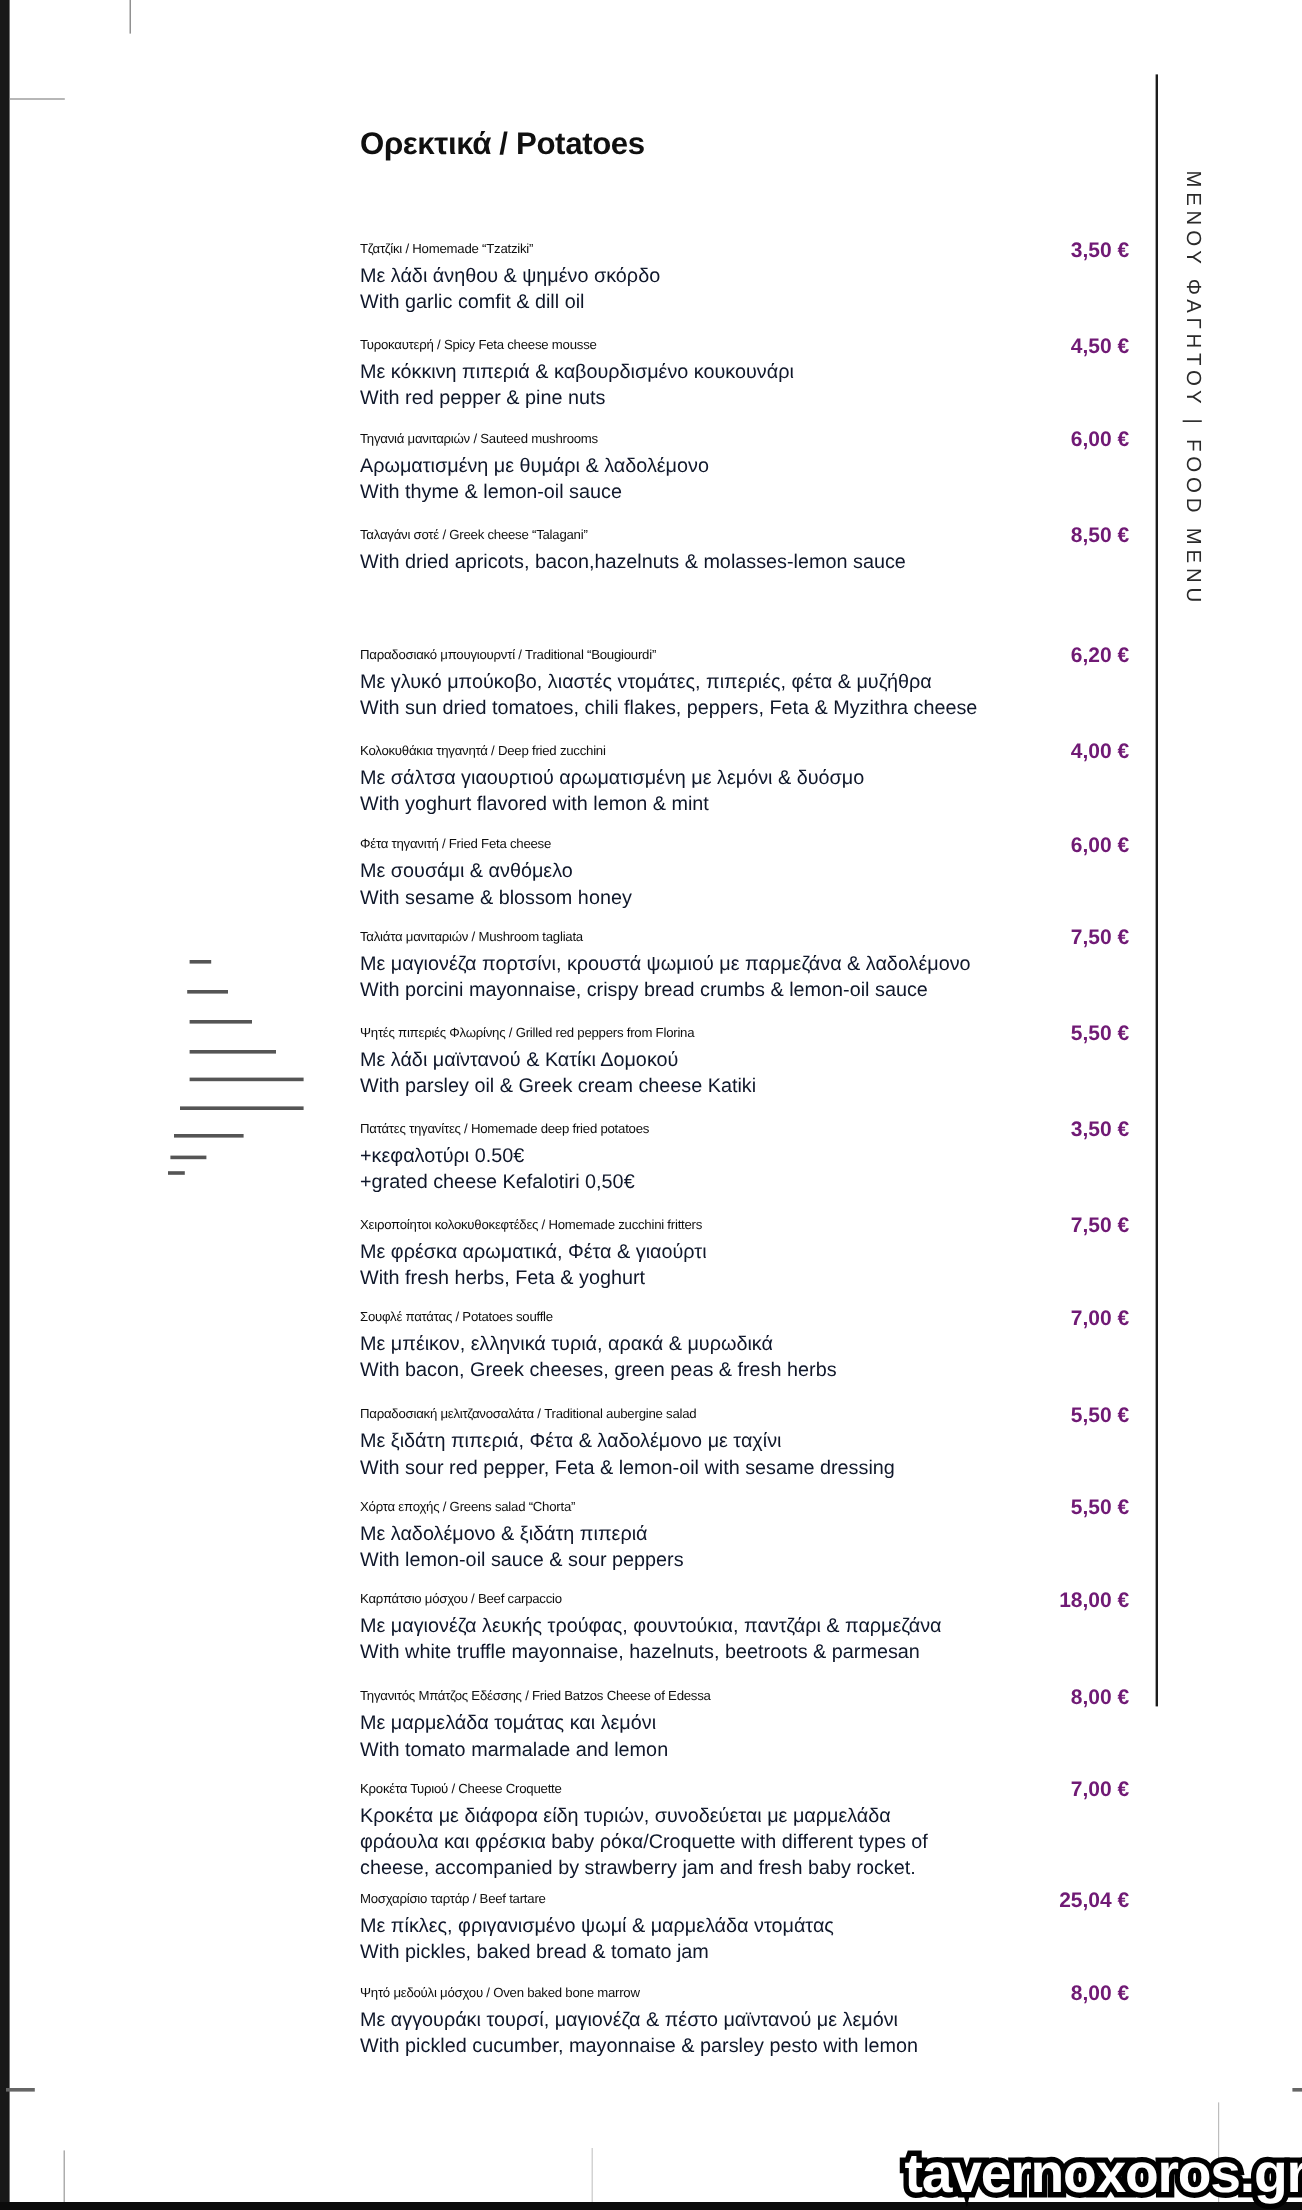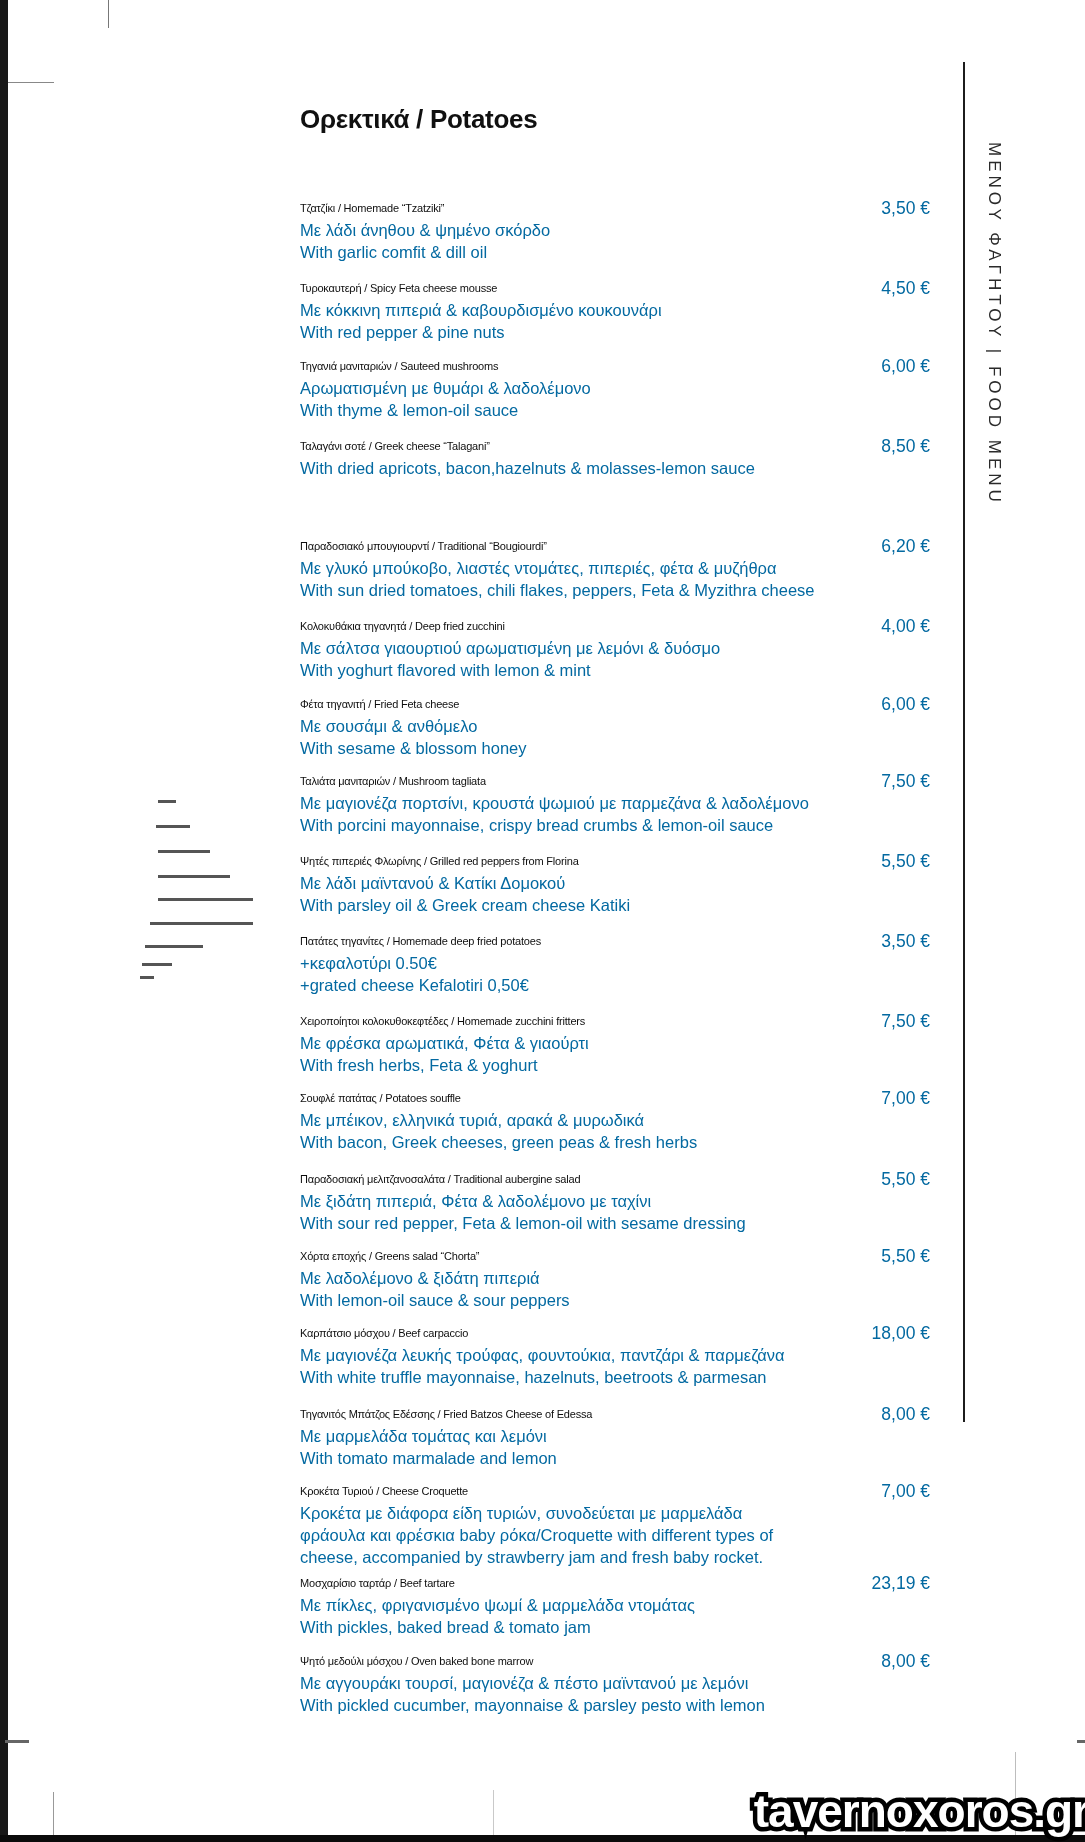--- a/index.html
+++ b/index.html
@@ -13,25 +13,25 @@
     font-size:26px;font-weight:bold;color:#101010;letter-spacing:-0.3px;white-space:nowrap;
   }
   
   #menu-items{position:absolute;left:300px;top:0;width:641px;}
   .item{position:absolute;left:0;width:641px;}
   .iname{
     font-size:11px;font-weight:normal;color:#0e0e0e;line-height:22px;
     letter-spacing:-0.2px;white-space:nowrap;
   }
   .iprice{
-    position:absolute;right:11px;top:0;font-size:17.5px;font-weight:normal;
-    color:#0369a1;line-height:22px;white-space:nowrap;
+    position:absolute;right:0;top:0;font-size:17.5px;font-weight:bold;
+    color:#701a75;line-height:22px;white-space:nowrap;
   }
   .iline{
-    font-size:16.5px;color:#0369a1;line-height:22px;white-space:nowrap;
+    font-size:16.5px;color:#0f172a;line-height:22px;white-space:nowrap;
   }
   .item.spaced .iline:first-of-type{margin-top:11px;}
   
   #right-rule{position:absolute;left:963px;top:62px;width:2px;height:1360px;background:#1c1c1c;}
   #side-label{
     position:absolute;left:984px;top:142px;
     writing-mode:vertical-rl;text-orientation:mixed;
     font-size:17px;letter-spacing:4px;color:#2a2a2a;white-space:nowrap;
   }
   
@@ -158,21 +158,21 @@
       </div>
       <div class="item" style="top: 1480px;">
         <div class="iname">Κροκέτα Τυριού / Cheese Croquette</div>
         <div class="iprice">7,00 €</div>
         <div class="iline">Κροκέτα με διάφορα είδη τυριών, συνοδεύεται με μαρμελάδα</div>
         <div class="iline">φράουλα και φρέσκια baby ρόκα/Croquette with different types of</div>
         <div class="iline">cheese, accompanied by strawberry jam and fresh baby rocket.</div>
       </div>
       <div class="item" style="top: 1572px;">
         <div class="iname">Μοσχαρίσιο ταρτάρ / Beef tartare</div>
-        <div class="iprice">23,19 €</div>
+        <div class="iprice">25,04 €</div>
         <div class="iline">Με πίκλες, φριγανισμένο ψωμί &amp; μαρμελάδα ντομάτας</div>
         <div class="iline">With pickles, baked bread &amp; tomato jam</div>
       </div>
       <div class="item" style="top: 1650px;">
         <div class="iname">Ψητό μεδούλι μόσχου / Oven baked bone marrow</div>
         <div class="iprice">8,00 €</div>
         <div class="iline">Με αγγουράκι τουρσί, μαγιονέζα &amp; πέστο μαϊντανού με λεμόνι</div>
         <div class="iline">With pickled cucumber, mayonnaise &amp; parsley pesto with lemon</div>
       </div>
     </div>

